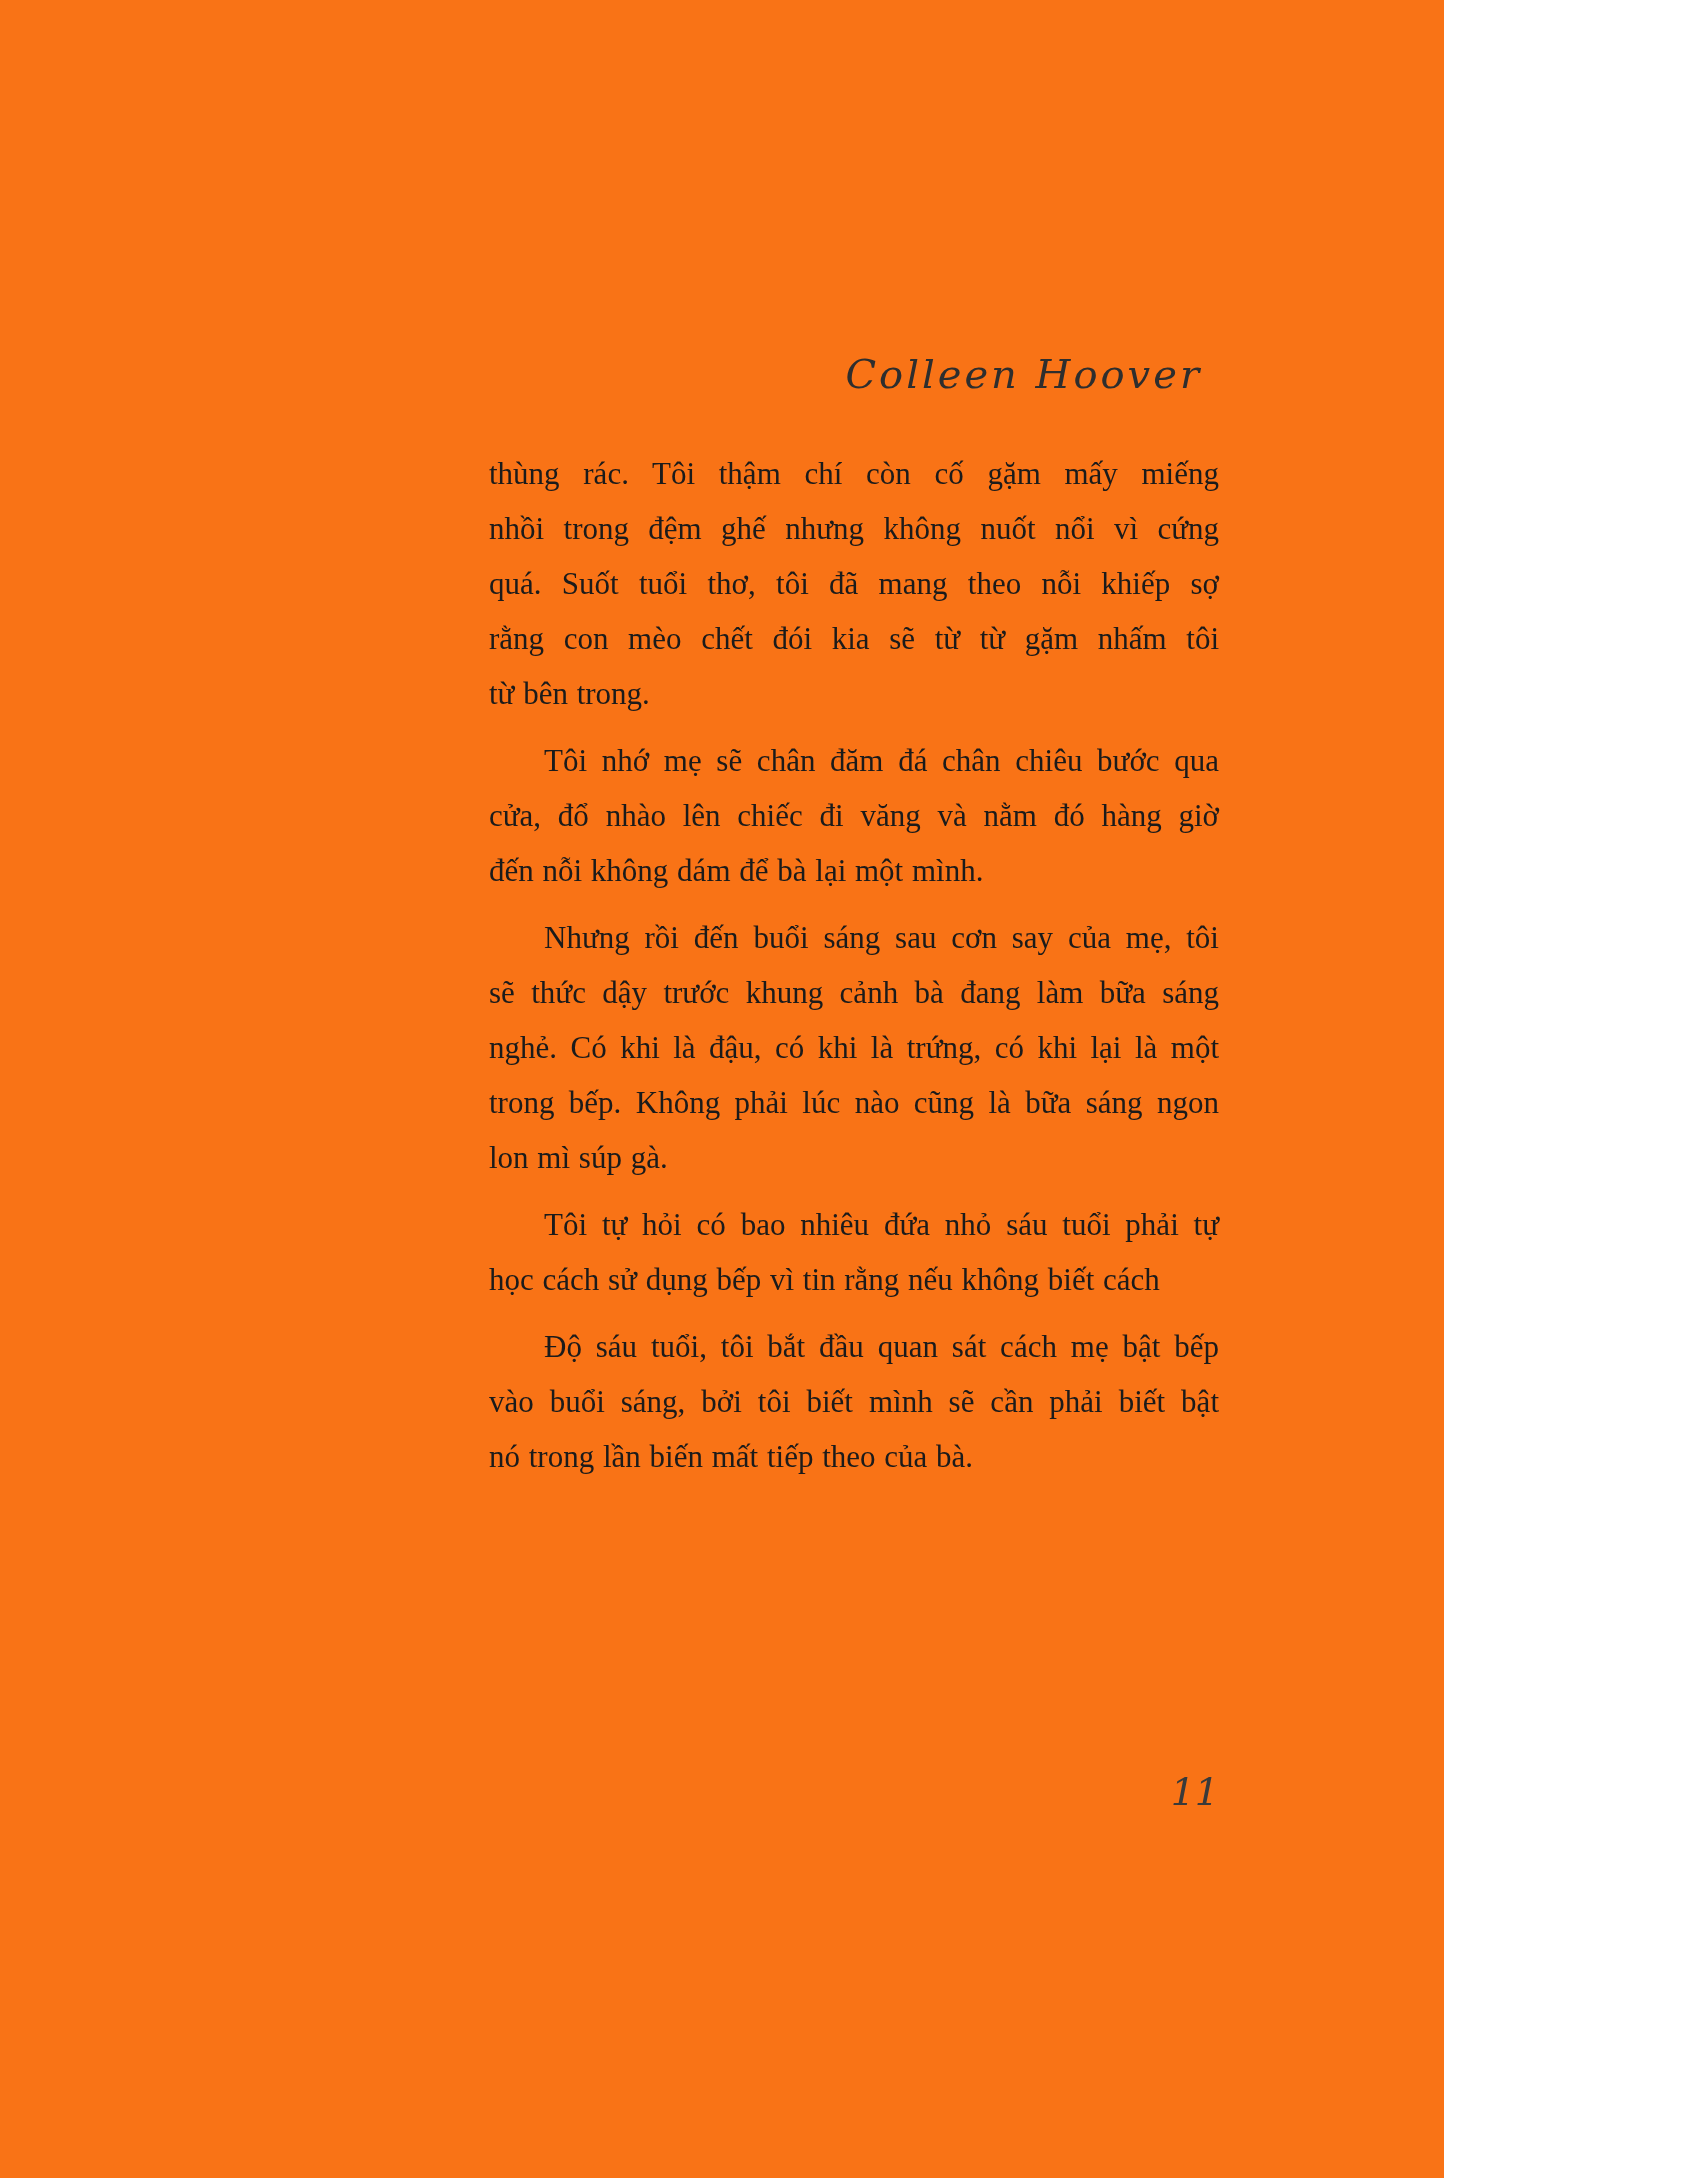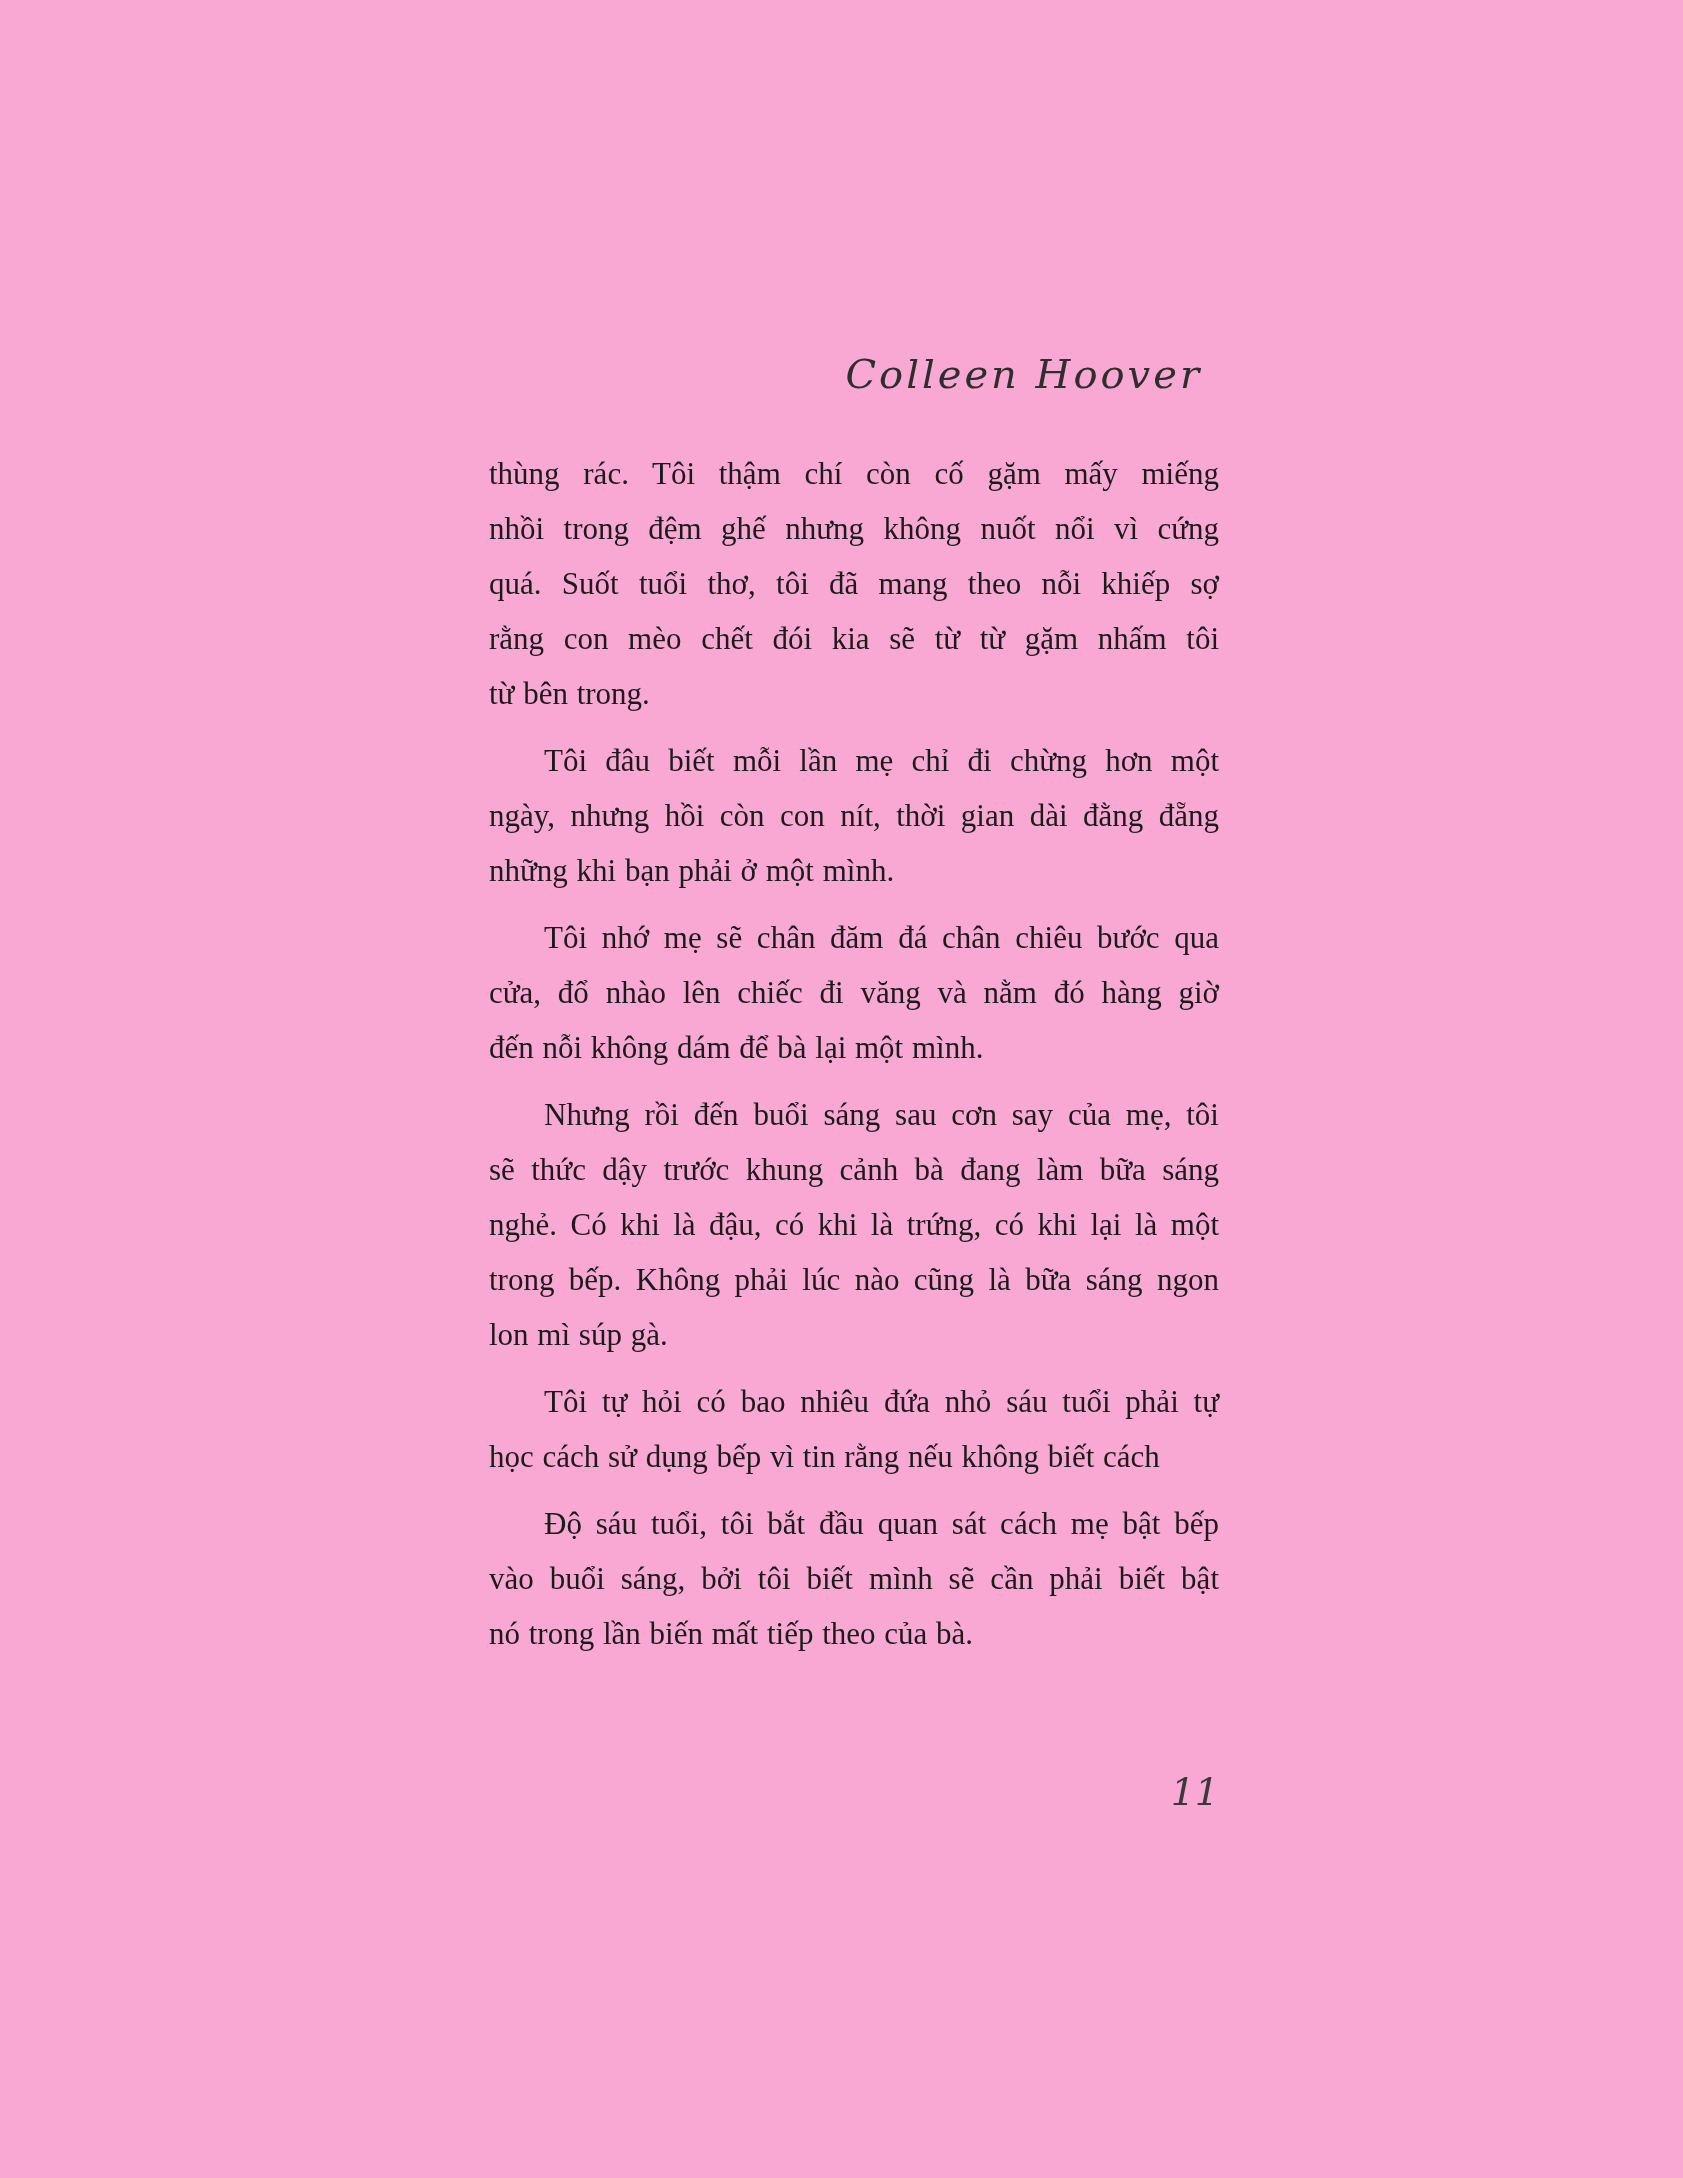--- a/index.html
+++ b/index.html
@@ -2,23 +2,23 @@
 <html><head>
 <meta charset="utf-8">
 <style>
   html, body {
     margin: 0;
     padding: 0;
     background: #ffffff;
   }
   .page {
     position: relative;
-    width: 1683px;
+    width: 1444px;
     height: 2178px;
-    background: #f9a8d4;
+    background: #f97316;
     overflow: hidden;
     font-family: "Liberation Serif", "DejaVu Serif", serif;
   }
   .running-header {
     position: absolute;
     top: 351px;
     left: 489px;
     width: 713px;
     text-align: right;
     font-family: "DejaVu Serif", "Liberation Serif", serif;
@@ -72,25 +72,20 @@
 
   <div class="body-text" style="color: rgb(27, 27, 27);">
       <div class="para">
         <div class="line">thùng rác. Tôi thậm chí còn cố gặm mấy miếng</div>
         <div class="line">nhồi trong đệm ghế nhưng không nuốt nổi vì cứng</div>
         <div class="line">quá. Suốt tuổi thơ, tôi đã mang theo nỗi khiếp sợ</div>
         <div class="line">rằng con mèo chết đói kia sẽ từ từ gặm nhấm tôi</div>
         <div class="line last">từ bên trong.</div>
       </div>
       <div class="para">
-        <div class="line indent">Tôi đâu biết mỗi lần mẹ chỉ đi chừng hơn một</div>
-        <div class="line">ngày, nhưng hồi còn con nít, thời gian dài đằng đẵng</div>
-        <div class="line last">những khi bạn phải ở một mình.</div>
-      </div>
-      <div class="para">
         <div class="line indent">Tôi nhớ mẹ sẽ chân đăm đá chân chiêu bước qua</div>
         <div class="line">cửa, đổ nhào lên chiếc đi văng và nằm đó hàng giờ</div>
         <div class="line last">đến nỗi không dám để bà lại một mình.</div>
       </div>
       <div class="para">
         <div class="line indent">Nhưng rồi đến buổi sáng sau cơn say của mẹ, tôi</div>
         <div class="line">sẽ thức dậy trước khung cảnh bà đang làm bữa sáng</div>
         <div class="line">nghẻ. Có khi là đậu, có khi là trứng, có khi lại là một</div>
         <div class="line">trong bếp. Không phải lúc nào cũng là bữa sáng ngon</div>
         <div class="line last">lon mì súp gà.</div>

